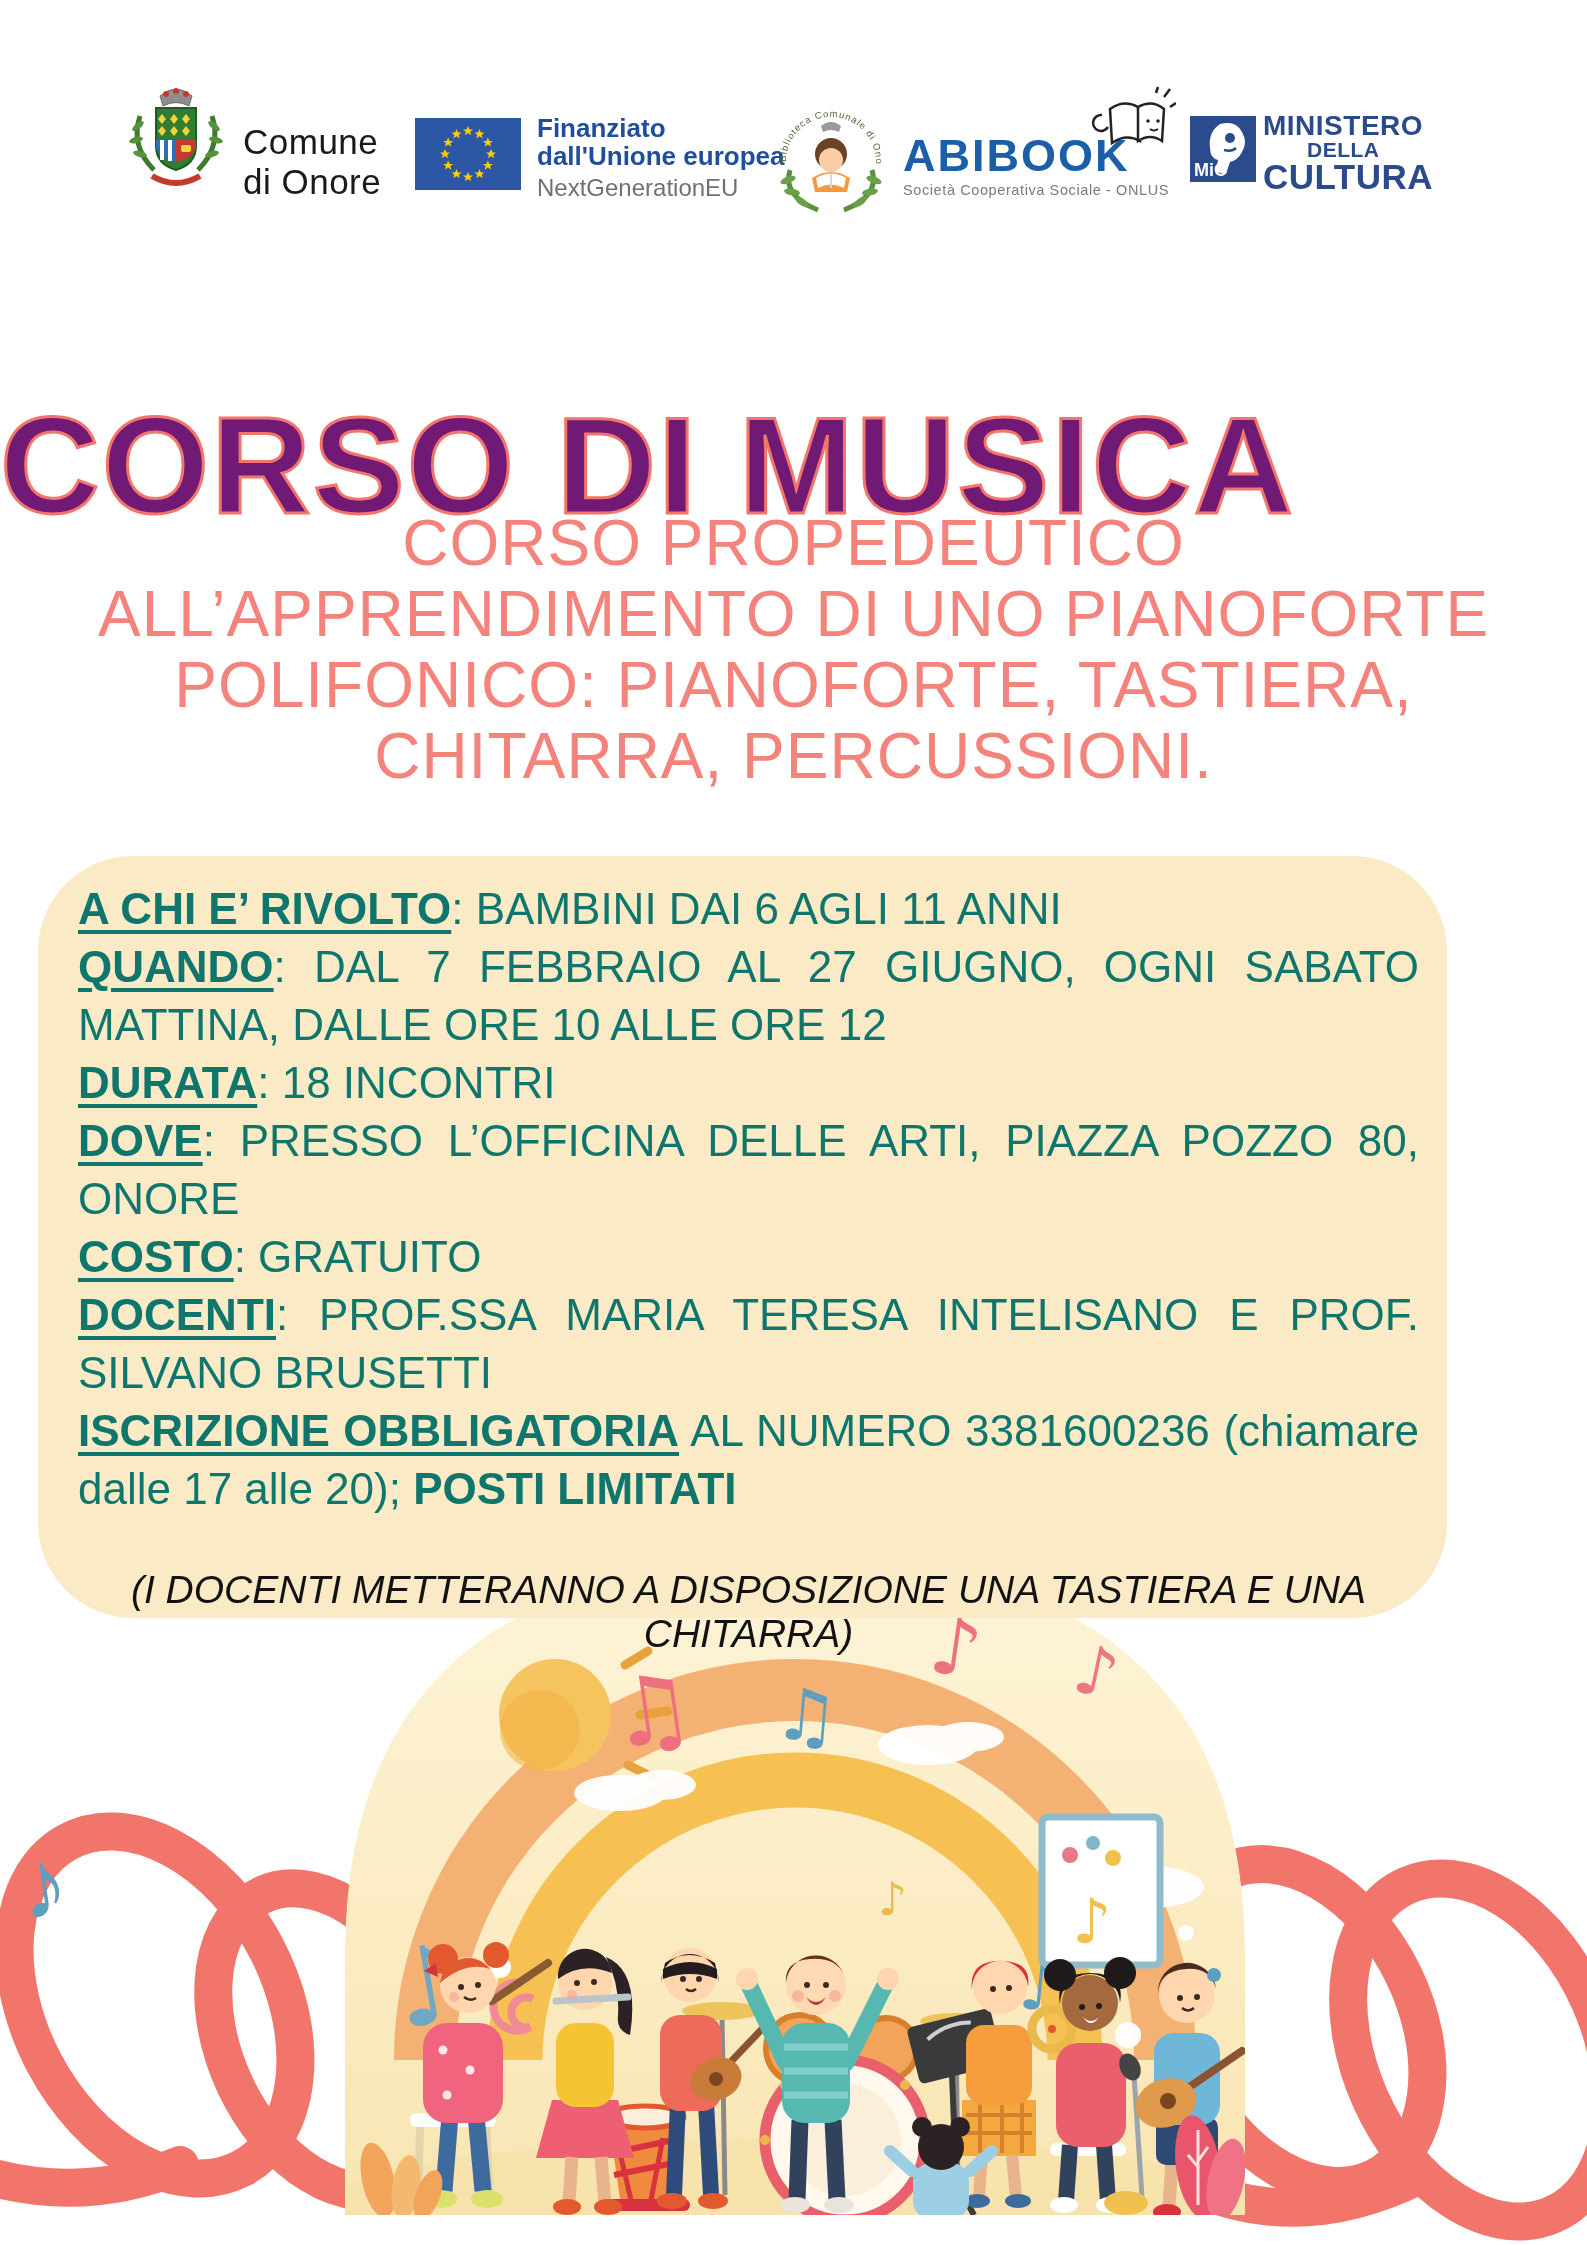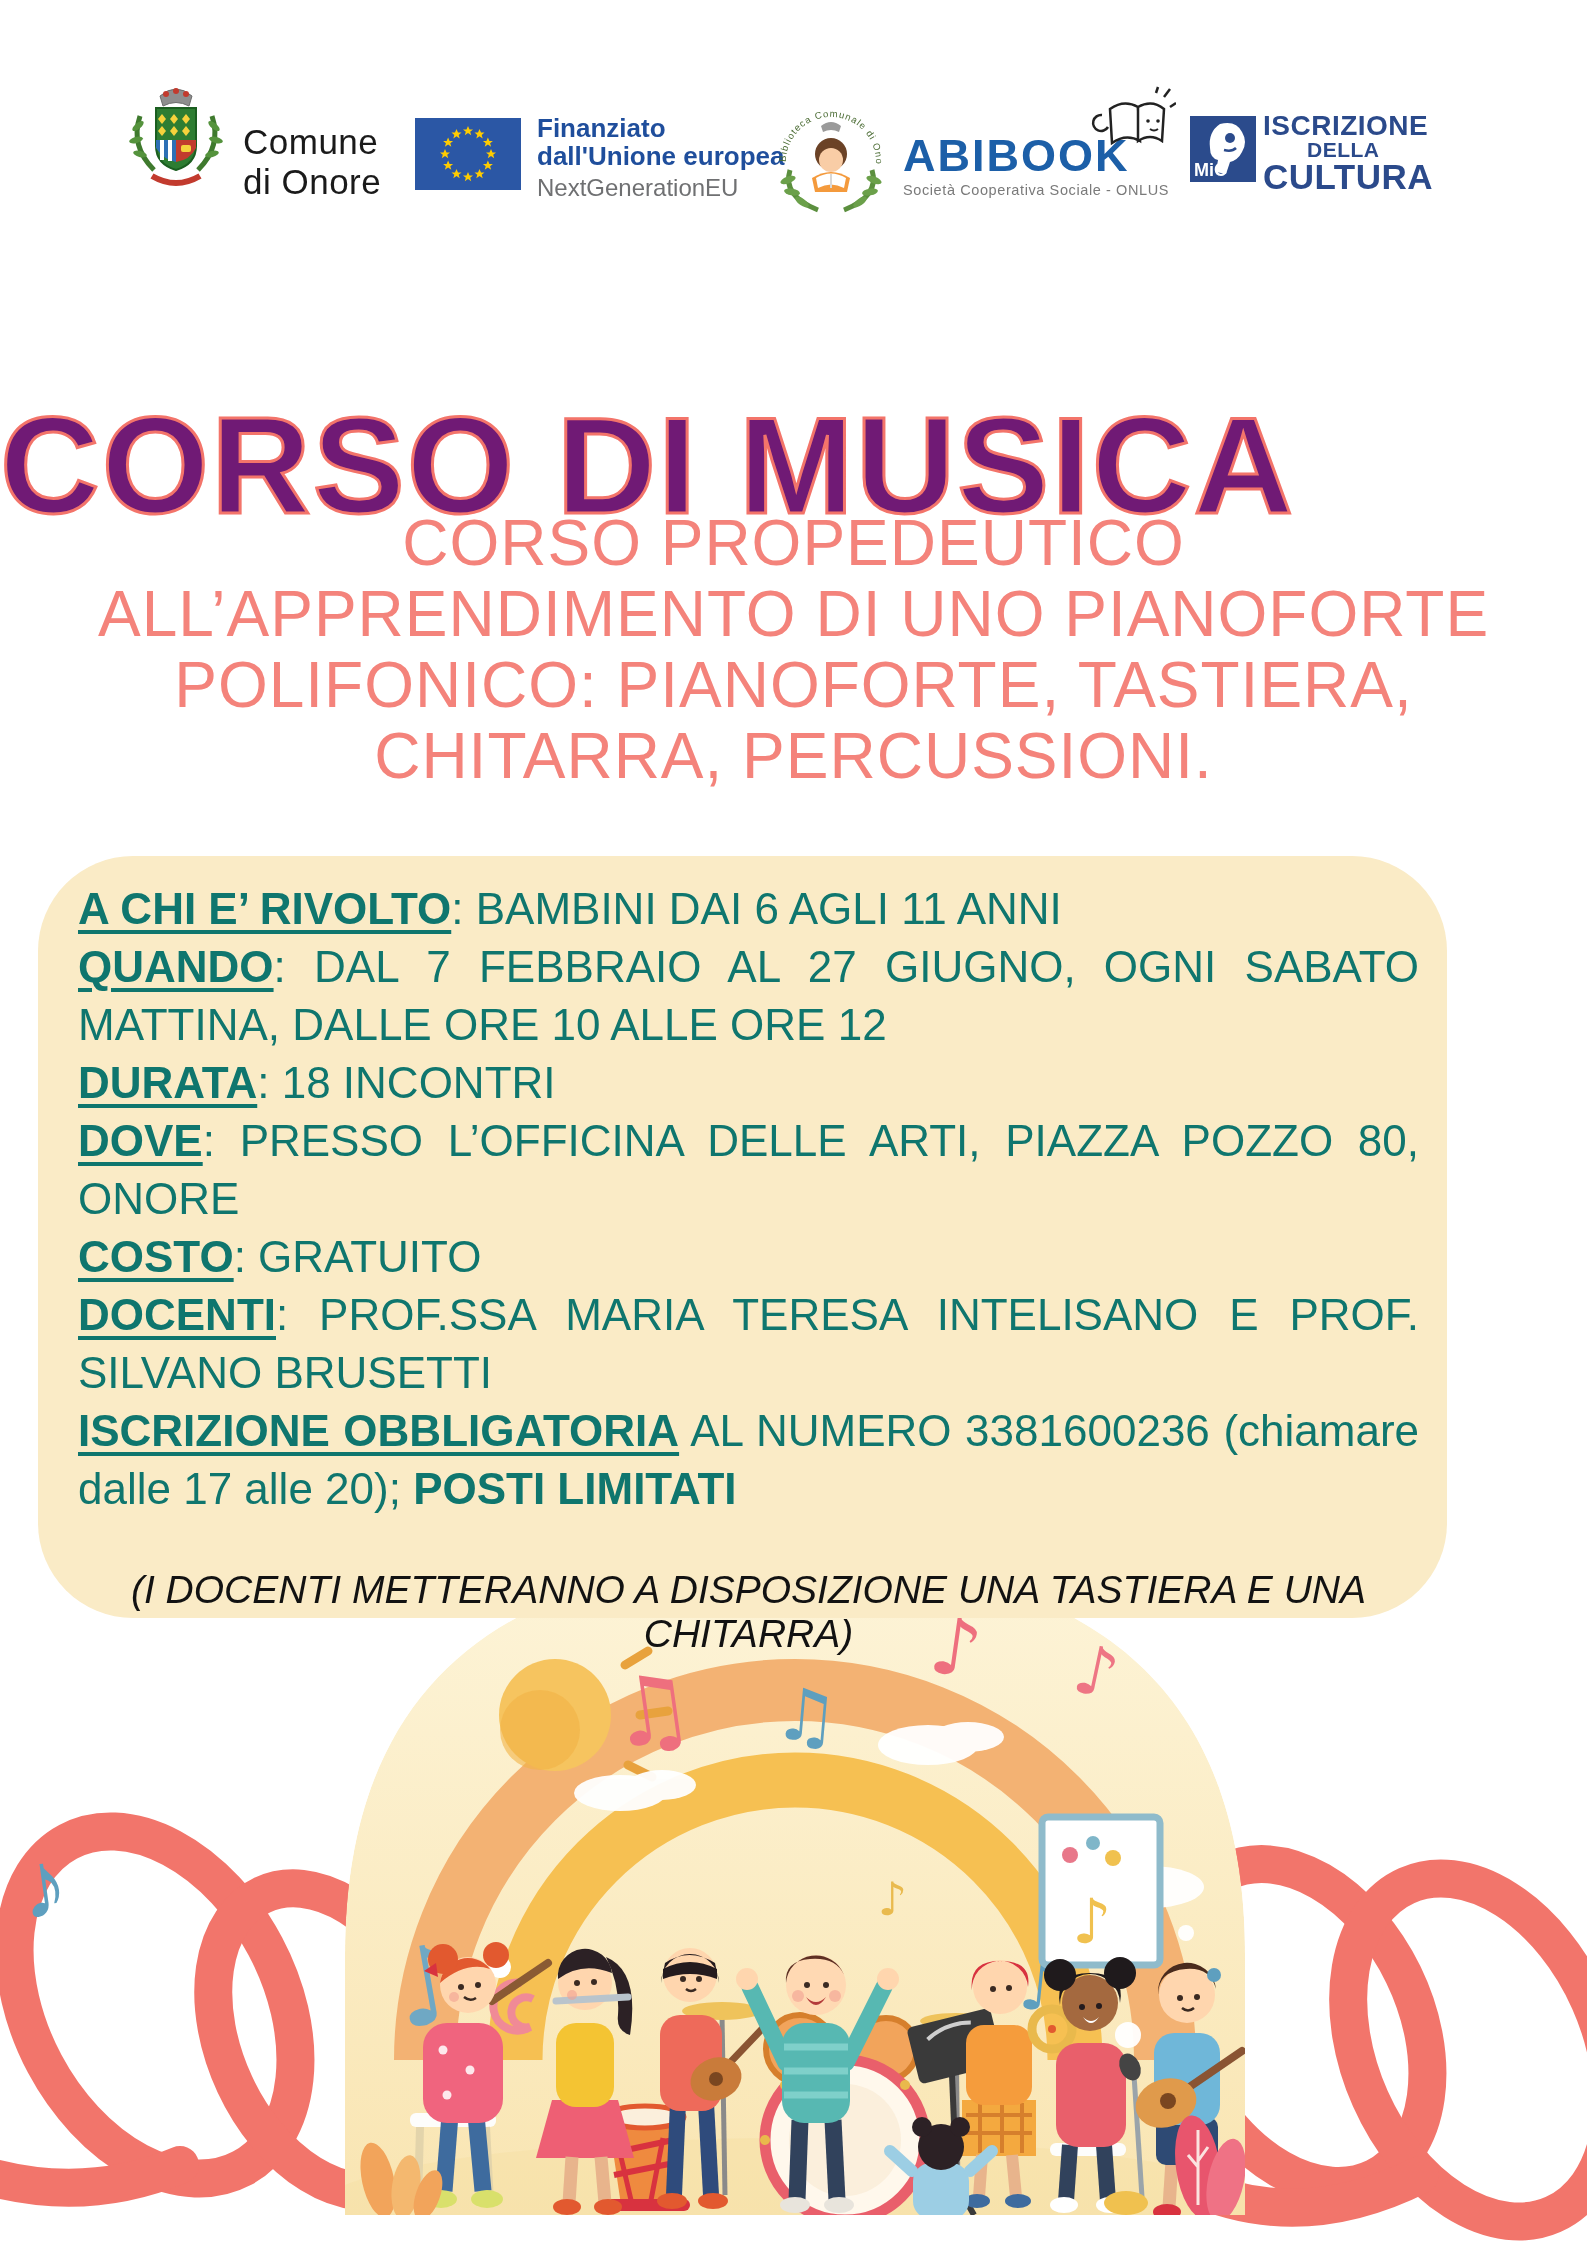--- a/index.html
+++ b/index.html
@@ -155,21 +155,21 @@
     <div class="abs mic-square" style="left:1190px;top:116px">
       <svg width="66" height="66" viewBox="0 0 66 66">
         <rect width="66" height="66" fill="#2B4B8C"></rect>
         <path d="M30 8 q16 -4 22 8 q6 10 0 20 q-4 8 -12 10 l-4 12 -10 -2 2 -12 q-8 -2 -8 -12 q-2 -16 10 -24" fill="#ffffff"></path>
         <circle cx="40" cy="22" r="5" fill="#2B4B8C"></circle>
         <path d="M34 34 q8 2 12 -2" fill="none" stroke="#2B4B8C" stroke-width="2.5"></path>
         <text x="4" y="60" font-size="18" font-weight="bold" fill="#ffffff">MiC</text>
       </svg>
     </div>
     <div class="abs mic-text" style="left:1263px;top:112px">
-      <div class="mic-l1">ISCRIZIONE</div>
+      <div class="mic-l1">MINISTERO</div>
       <div class="mic-l2">DELLA</div>
       <div class="mic-l3">CULTURA</div>
     </div>
   </div>
 
   <h1 class="title">CORSO DI MUSICA</h1>
 
   <div class="subtitle">
     <div>CORSO PROPEDEUTICO</div>
     <div>ALL’APPRENDIMENTO DI UNO PIANOFORTE</div>

